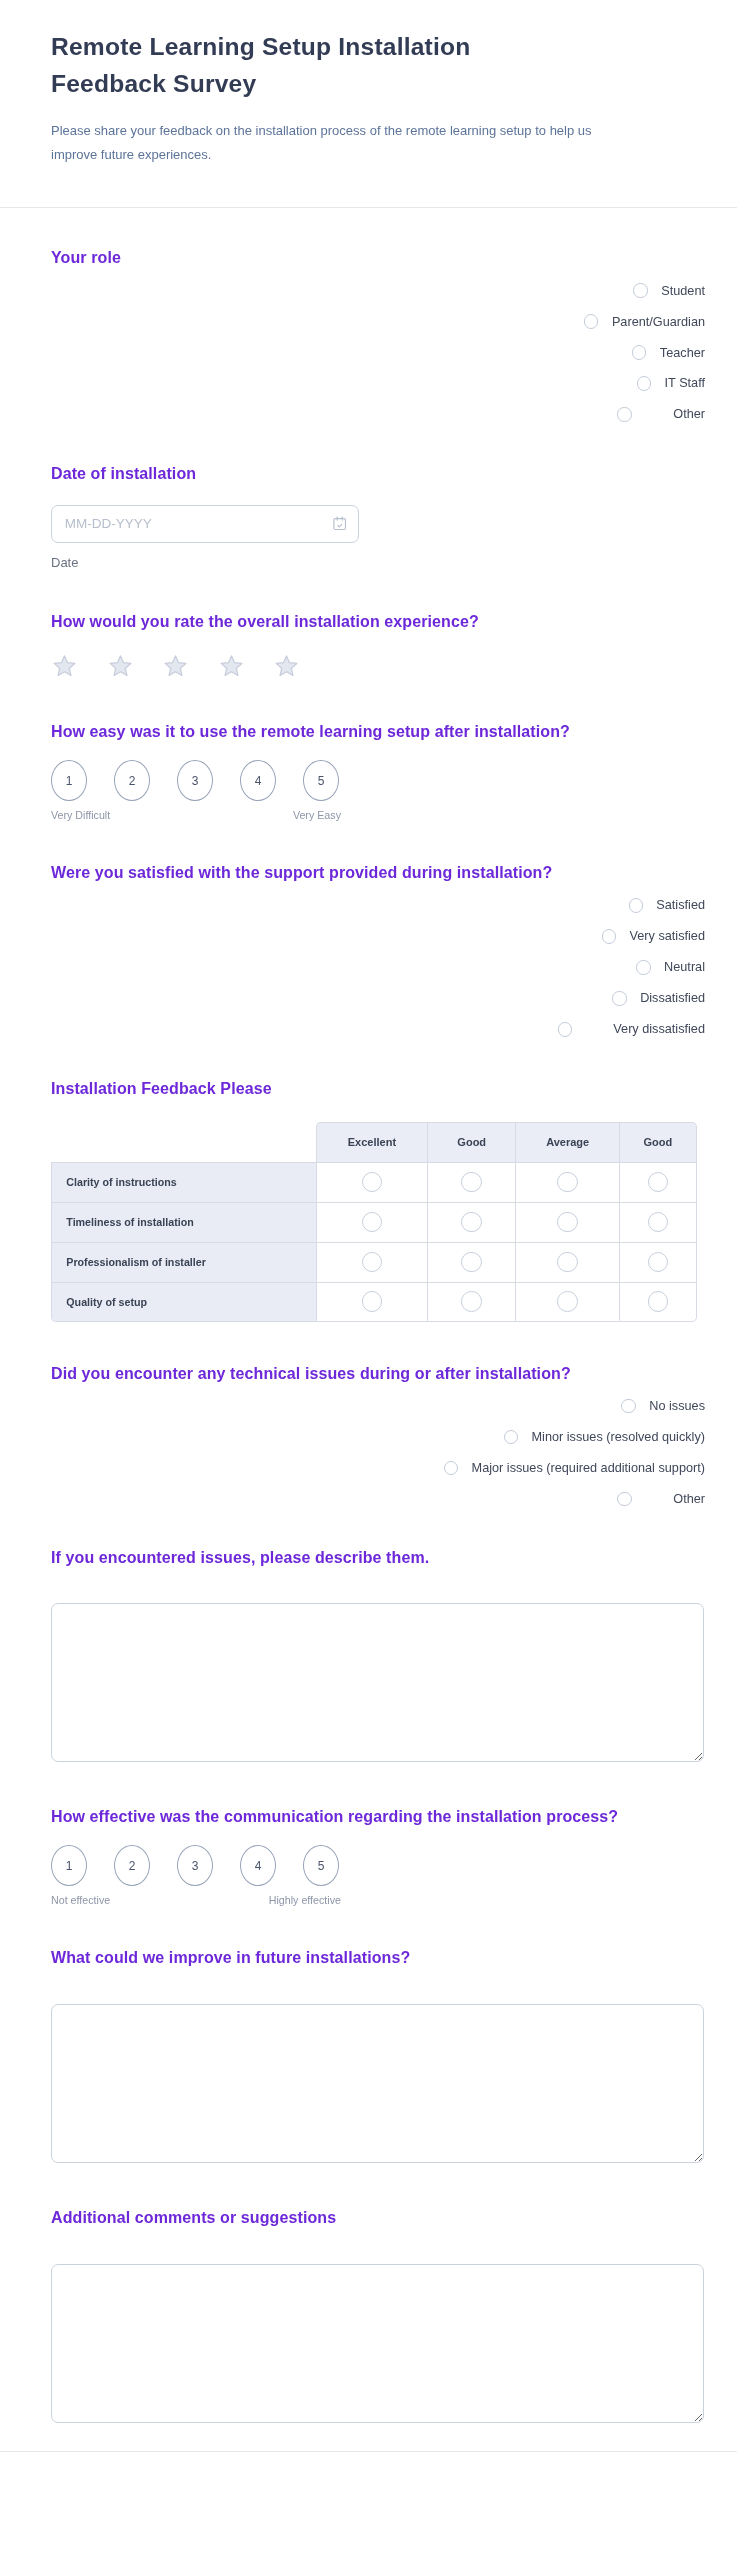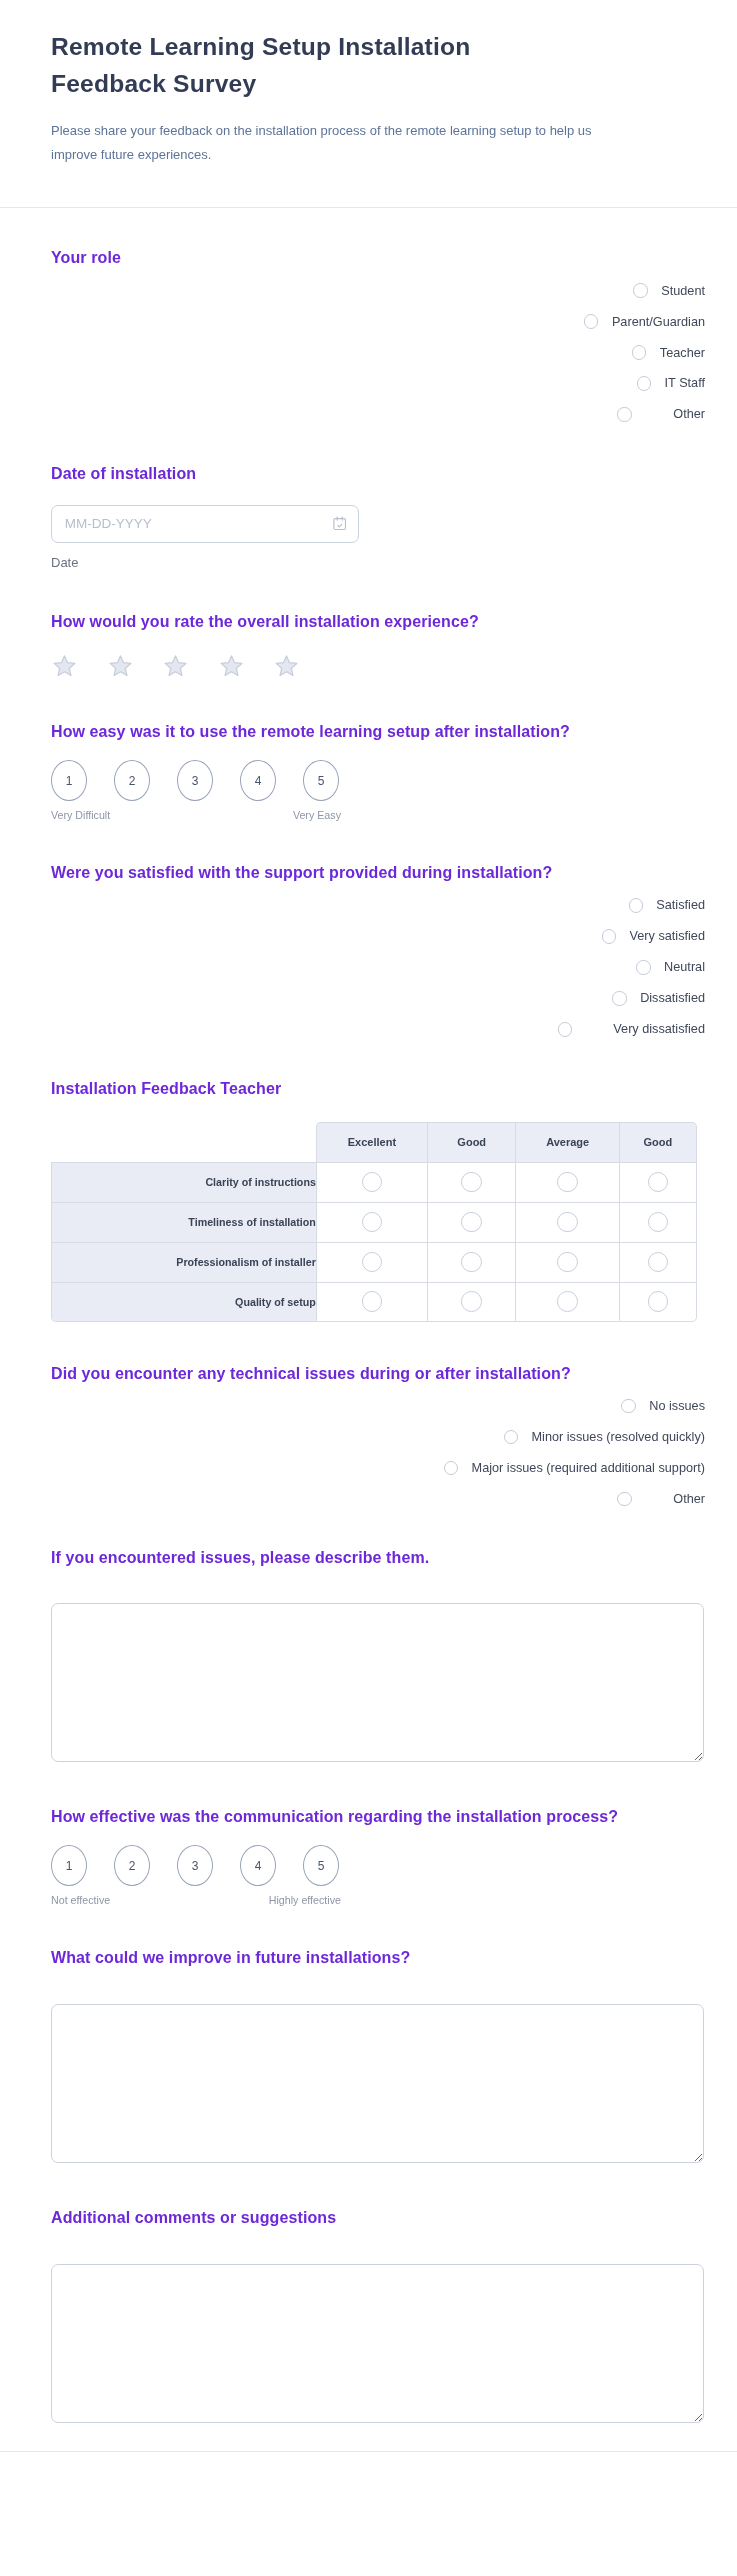--- a/index.html
+++ b/index.html
@@ -129,21 +129,20 @@
   table.matrix th:last-child { border-top-right-radius: 4.8px; }
   table.matrix tr:last-child td:first-child { border-bottom-left-radius: 4.8px; }
   table.matrix tr:last-child td:last-child { border-bottom-right-radius: 4.8px; }
   td.rowlabel {
     background: #e9ecf4;
     height: 40px;
     font-size: 10.7px;
     font-weight: 700;
     color: #3a4356;
     padding-left: 14.3px;
-    text-align: right;
   }
   td.cell { background: #fff; text-align: center; height: 40px; }
   .mradio {
     display: inline-block;
     width: 20.6px; height: 20.6px;
     border: 0.8px solid #c8cfdc;
     border-radius: 50%;
     background: #fff;
     cursor: pointer;
     vertical-align: middle;
@@ -292,21 +291,21 @@
           <span class="opt-text">Dissatisfied</span>
         </label>
         <label class="option">
           <span class="radio"></span>
           <span class="opt-text">Very dissatisfied</span>
         </label>
       </div>
     </section>
 
     <section class="question">
-      <h3 class="q-label">Installation Feedback Teacher</h3>
+      <h3 class="q-label">Installation Feedback Please</h3>
       <div class="matrix-wrap">
         <table class="matrix">
           <colgroup>
             <col class="c-label">
               <col class="c-exc">
               <col class="c-good">
               <col class="c-avg">
               <col class="c-poor">
           </colgroup>
           <tbody>

